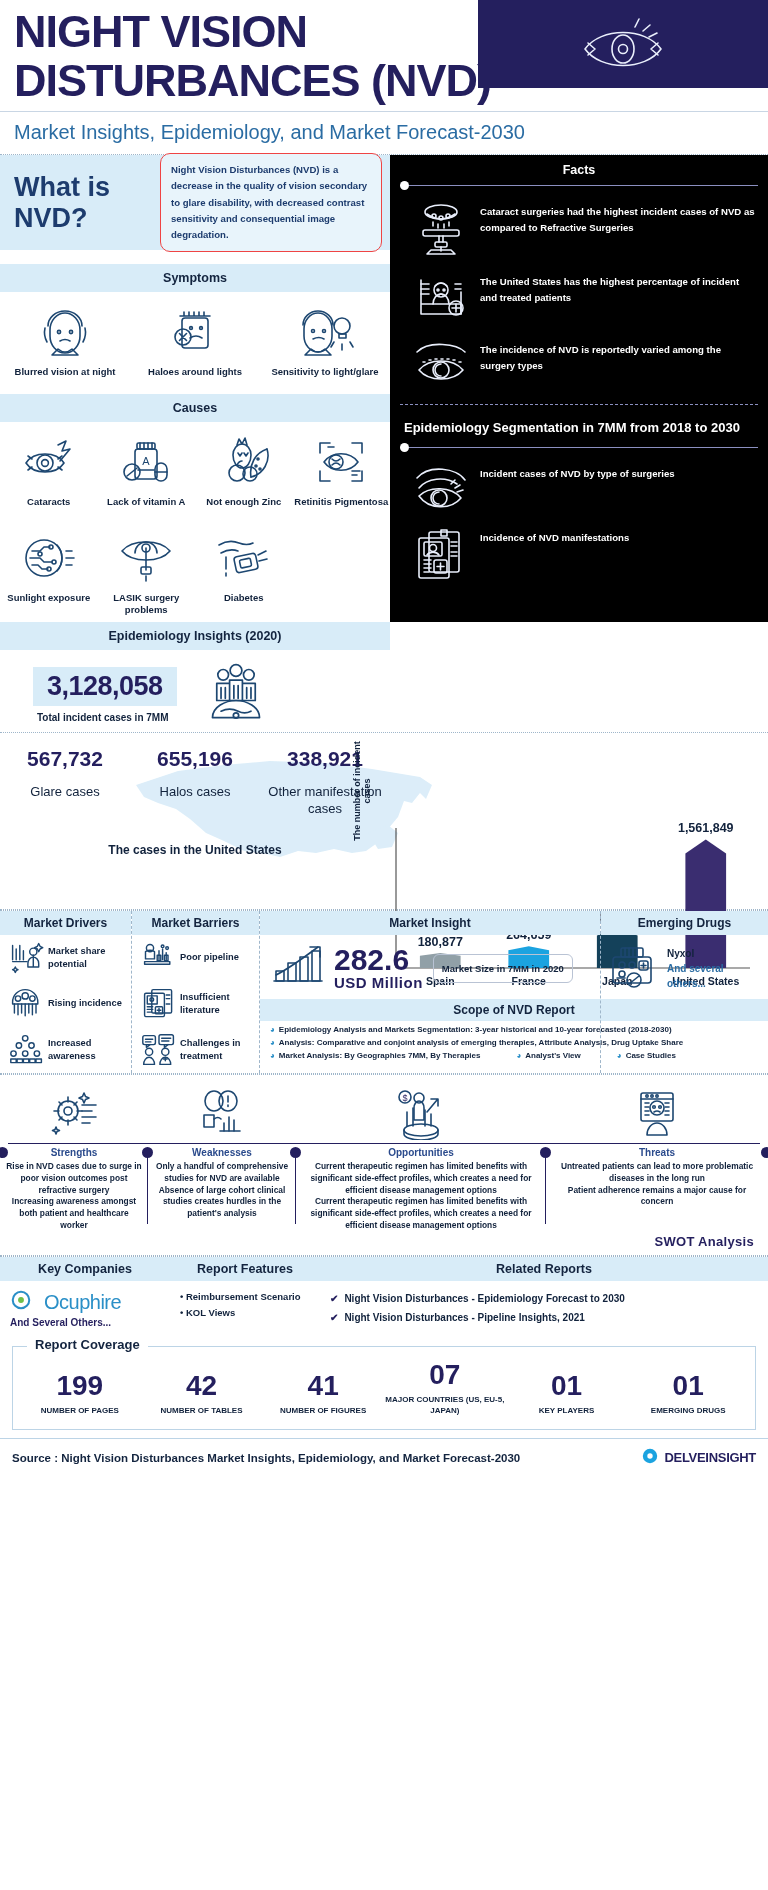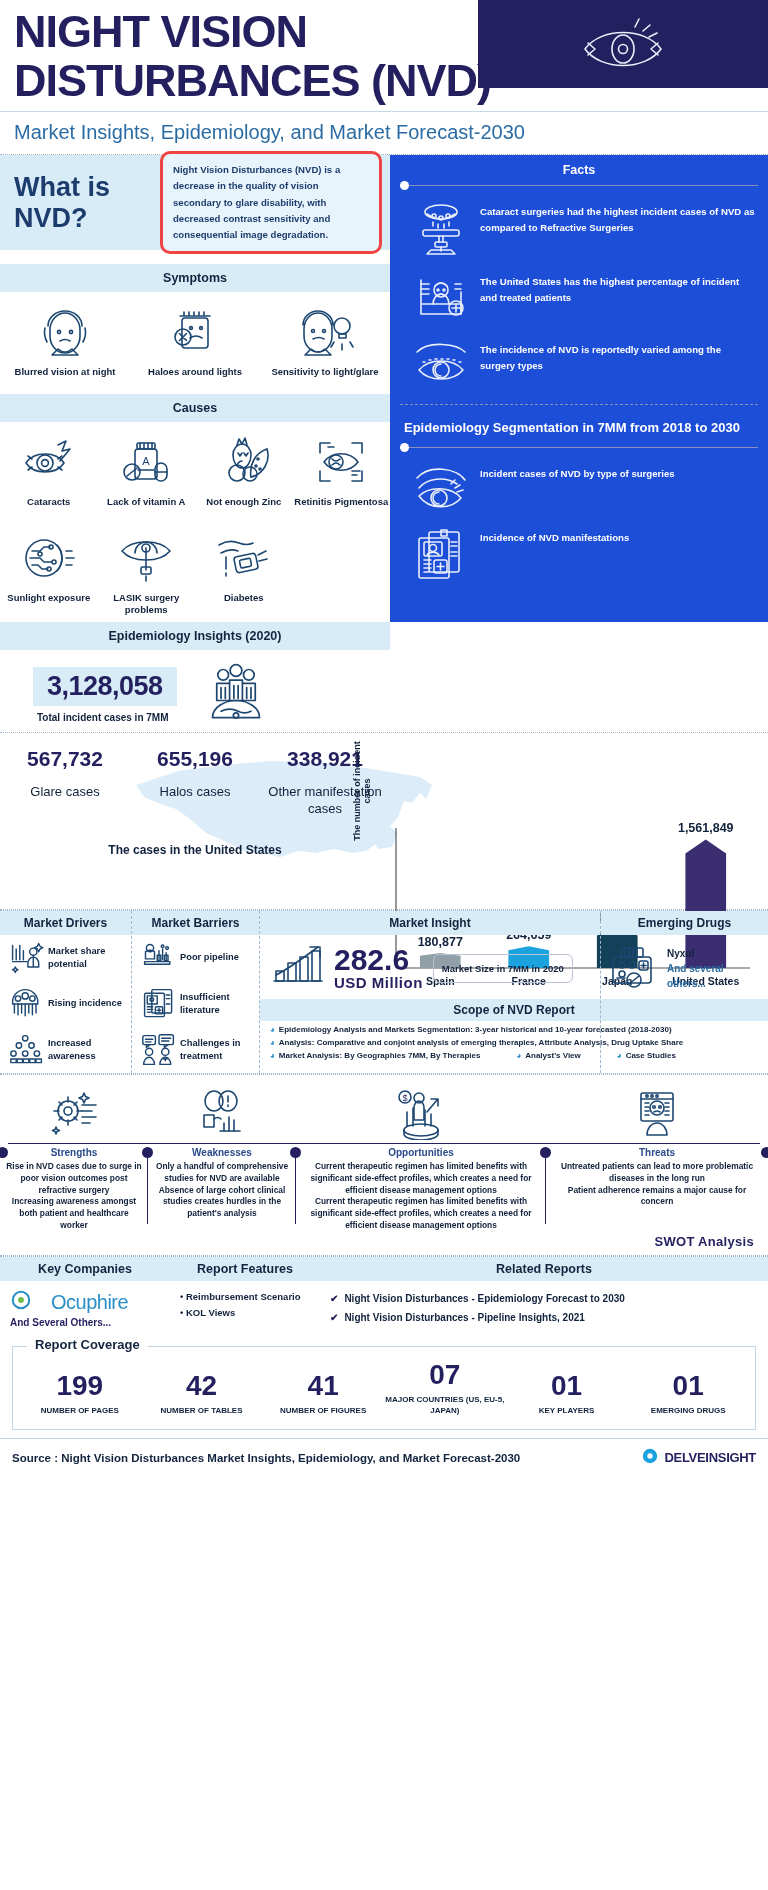--- a/index.html
+++ b/index.html
@@ -25,26 +25,26 @@
   }
   .hr-thin { border-top: 1px solid #c9d6e4; margin: 6px 0 0 0; }
   .subtitle {
     font-size: 20px; color: #2a6ca3; padding: 9px 14px 10px 14px; font-weight: 400;
   }
   .hr-dot { border-top: 1px dotted #9fb6ca; }
 
   
   .body-cols { display: flex; align-items: stretch; }
   .col-left { width: 390px; }
-  .col-right { width: 378px; background: #1d4ed8; color: #fff; }
+  .col-right { width: 378px; background: #000000; color: #fff; }
 
   .whatis-row { display: flex; background: #d8ecf8; height: 95px; align-items: center; }
   .whatis-title { font-size: 27px; font-weight: 800; color: #1d3c6e; padding-left: 14px; line-height: 1.12; width: 160px; }
   .whatis-box {
-    background: #e8f4fb; border: 3px solid #ef4444; border-radius: 10px;
+    background: #e8f4fb; border: 1px solid #ef4444; border-radius: 10px;
     font-size: 9.6px; font-weight: 700; color: #1d3c6e; line-height: 1.7;
     padding: 8px 10px; margin-right: 8px; flex: 1;
   }
 
   .band {
     background: #d8ecf8; text-align: center; font-size: 13px; font-weight: 700;
     color: #13243f; padding: 7px 0;
   }
   .band-sm { font-size: 12.5px; }
 
@@ -850,21 +850,21 @@
     </div>
     <div class="swot-label">SWOT Analysis</div>
   </div>
 
   <div class="hr-dot"></div>
 
   <div class="bot">
     <div class="b1">
       <div class="bot-band">Key Companies</div>
       <div class="bot-body">
-        <div style="display:flex;align-items:center;gap:19px">
+        <div style="display:flex;align-items:center;gap:12px">
           <span>
             <svg width="22" height="22" viewBox="0 0 24 24">
                 <circle cx="12" cy="12" r="9" fill="none" stroke="#2a8fc7" stroke-width="2.2"></circle>
                 <circle cx="12" cy="12" r="3.2" fill="#6fbf4a"></circle>
               </svg>
           </span>
           <span class="ocu">Ocuphire</span>
         </div>
         <div class="ocu-sub">And Several Others...</div>
       </div>

